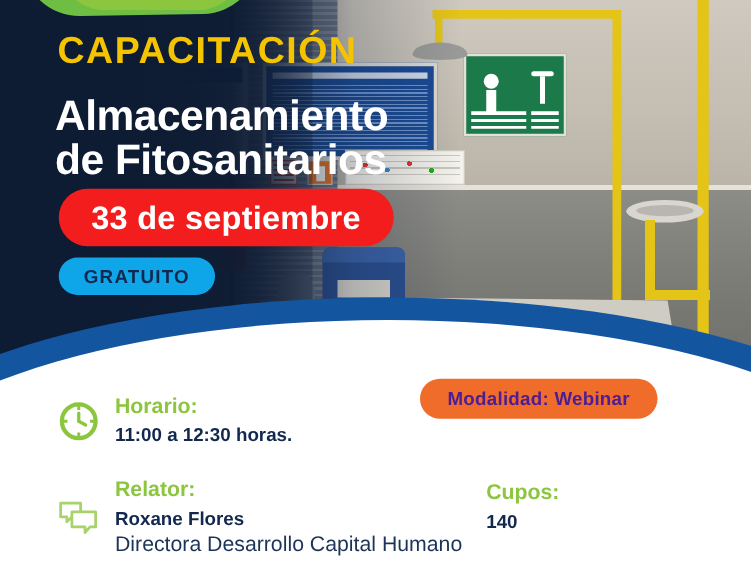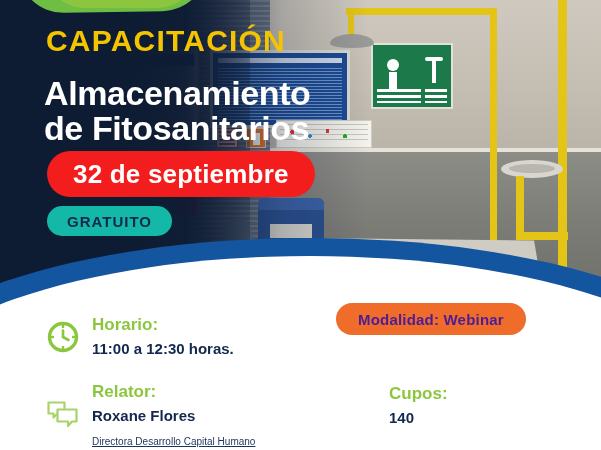--- a/index.html
+++ b/index.html
@@ -103,38 +103,38 @@
      color:#f5c400; line-height:1; white-space:nowrap; }
   .title { position:absolute; left:44px; top:56px; font-size:34px; font-weight:bold; color:#ffffff;
      line-height:1.04; letter-spacing:-.4px; white-space:nowrap;margin-top:20px; }
   .title span { display:block; }
 
   .date-pill { position:absolute; left:47px; top:151px; height:46px; padding:0 26px;
      background:#f41d1d; border-radius:24px; display:flex; align-items:center; }
   .date-pill span { font-size:26px; font-weight:bold; color:#ffffff; white-space:nowrap; letter-spacing:.2px; }
 
   .free-pill { position:absolute; left:47px; top:206px; height:30px; padding:3px 20px;
-     background:#14b8a6; border-radius:16px; display:flex; align-items:center; }
+     background:#0ea5e9; border-radius:16px; display:flex; align-items:center; }
   .free-pill span { font-size:15px; font-weight:bold; color:#13284e; letter-spacing:1px; }
 
   .mod-pill { position:absolute; left:336px; top:303px; height:32px; padding:0 22px;
      background:#ef6c2b; border-radius:17px; display:flex; align-items:center; z-index:6; }
   .mod-pill span { font-size:15px; font-weight:bold; color:#4c1d95; white-space:nowrap; letter-spacing:.2px; }
 
   
   .info { position:absolute; left:0; top:300px; width:601px; height:150px; }
   .row { position:absolute; display:flex; align-items:center; }
   .r-schedule { left:46px; top:16px; }
   .r-speaker  { left:46px; top:83px; }
   .r-slots    { left:389px; top:85px; }
 
   .ico { width:34px; height:34px; flex:0 0 34px; margin-right:12px; }
   .lbl { font-size:17px; font-weight:bold; color:#8cc63f; line-height:1.1; }
   .val { font-size:15px; font-weight:bold; color:#13284e; margin-top:5px; line-height:1.2; }
-  .sub { font-size:10px; font-weight:normal; color:#1b3458; margin-top:11px; line-height:1.2;text-decoration:underline; }
+  .sub { font-size:17px; font-weight:normal; color:#1b3458; margin-top:1px; line-height:1.2; }
   .r-slots .lbl { font-size:17px; }
   .r-slots .val { font-size:15px; }
 </style>
 </head>
 <body>
 
 <div id="card">
 
   <div class="hero">
 
@@ -179,21 +179,21 @@
     <div class="top-swoosh2"></div>
 
     <div class="kicker">CAPACITACIÓN</div>
 
     <div class="title">
       <span>Almacenamiento</span>
       <span>de Fitosanitarios</span>
     </div>
 
     <div class="date-pill">
-      <span>32 de septiembre</span>
+      <span>33 de septiembre</span>
     </div>
 
     <div class="free-pill">
       <span>GRATUITO</span>
     </div>
 
     <div class="blue-swoosh"></div>
     <div class="white-swoosh"></div>
   </div>
 

